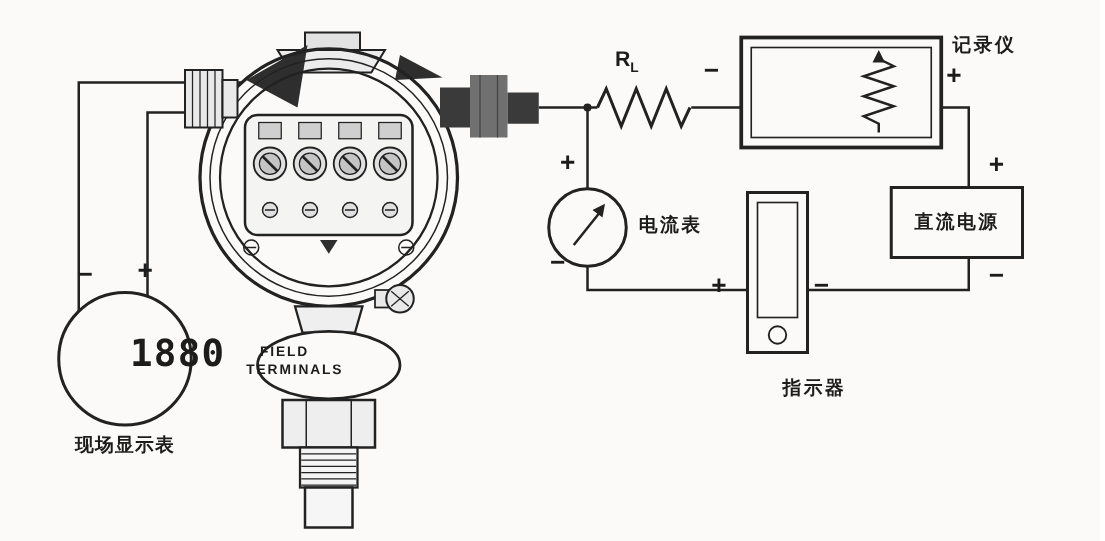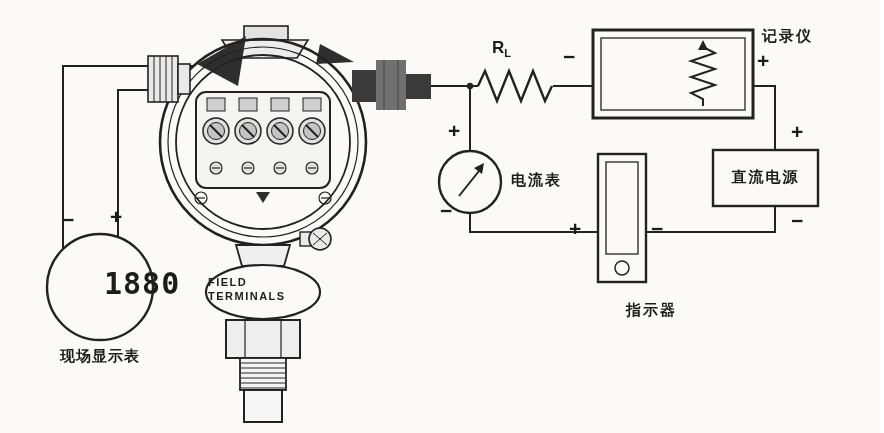--- a/index.html
+++ b/index.html
@@ -153,21 +153,21 @@
 
   <div class="lbl zh" style="left:762px;top:27px;">记录仪</div>
   <div class="lbl zh" style="left:511px;top:171px;">电流表</div>
   <div class="lbl zh" style="left:594px;top:301px;margin-left:32px;">指示器</div>
   <div class="lbl zh" style="left:713px;top:168px;width:105px;text-align:center;">直流电源</div>
   <div class="lbl zh" style="left:44px;top:331px;width:112px;text-align:center;letter-spacing:1px;margin-top:16px;">现场显示表</div>
 
   <div class="lbl digits" style="left:64px;top:266px;width:72px;text-align:right;margin-left:40px;">1880</div>
 
   <div class="lbl field" style="left:208px;top:276px;">FIELD</div>
-  <div class="lbl field" style="left:208px;top:290px;">TERMINALS</div>
+  <div class="lbl field" style="left:197px;top:290px;">TERMINALS</div>
 
   <span class="pol" style="left:62px;top:209px;">−</span>
   <span class="pol" style="left:110px;top:206px;">+</span>
   <span class="pol" style="left:563px;top:46px;">−</span>
   <span class="pol" style="left:757px;top:50px;">+</span>
   <span class="pol" style="left:448px;top:120px;">+</span>
   <span class="pol" style="left:440px;top:200px;">−</span>
   <span class="pol" style="left:569px;top:218px;">+</span>
   <span class="pol" style="left:651px;top:218px;">−</span>
   <span class="pol" style="left:791px;top:121px;">+</span>

